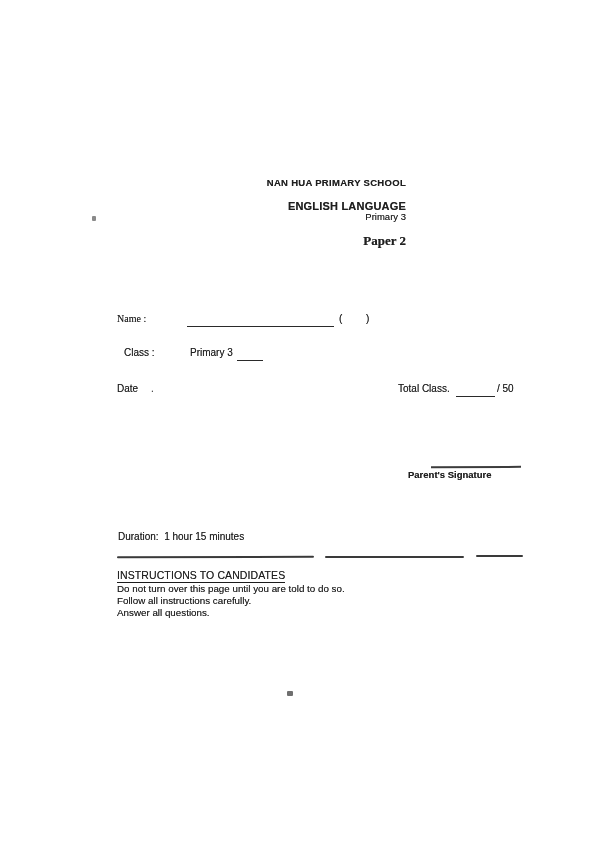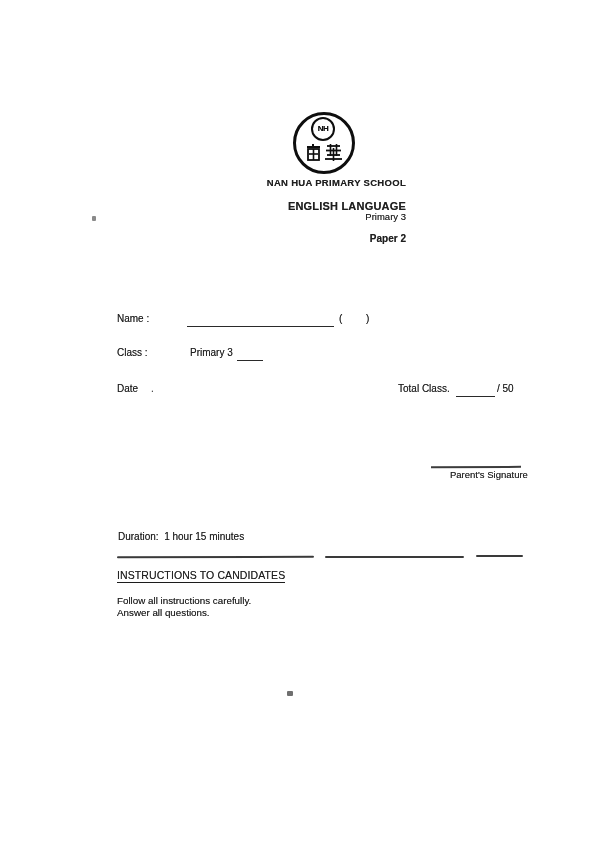--- a/index.html
+++ b/index.html
@@ -28,100 +28,78 @@
     font-size:8px; font-weight:bold; letter-spacing:-0.5px;
     color:#0e0e0e;
   }
   .logo-cjk{ position:absolute; left:9px; top:28px; }
 
   
   .ctr{ left:240px; width:166px; text-align:right; }
   .school-name{ top:177px; font-size:9.5px; font-weight:bold; letter-spacing:0.3px; }
   .subject{ top:200px; font-size:11px; font-weight:bold; letter-spacing:0.2px; }
   .level{ top:211px; font-size:9.5px; }
-  .paper{ top:233px; font-size:10px; font-weight:bold; }
+  .paper{ top:233px; font-size:13px; font-weight:bold;font-family:Liberation Serif, serif; }
 
   
   .lbl{ font-size:10px; }
   .uline{ border-bottom:1.4px solid #2a2a2a; }
 
   
   .sig-line{ left:431px; top:458px; width:90px; height:8px; border-bottom:2px solid #3c3c3c; transform:rotate(-0.2deg); }
-  .sig-label{ left:450px; top:469px; font-size:9.5px; }
+  .sig-label{ left:408px; top:469px; font-size:9.5px;font-weight:bold; }
 
   
   .duration{ left:118px; top:531px; font-size:10px; white-space:pre; }
   .hr-seg{ height:2.2px; background:#3a3a3a; border-radius:1px; }
   .instr-head{
     left:117px; top:569px; font-size:10.5px; font-weight:normal;
     border-bottom:1.6px solid #1c1c1c; padding-bottom:0.5px; letter-spacing:0.1px;
   }
   .instr-line{ left:117px; font-size:9.8px; }
 
   .speck{ background:#8a8a8a; border-radius:1px; }
 </style>
 </head>
 <body>
 
 <div class="page scan">
 
-  <div class="logo">
-    <div class="logo-inner">
-      <span>NH</span>
-    </div>
-    <svg class="logo-cjk" width="38" height="18" viewBox="0 0 38 18">
-      <g stroke="#0e0e0e" stroke-width="2" fill="none">
-
-        <path d="M8 1 L8 4"></path>
-        <path d="M2 4 L15 4"></path>
-        <rect x="3" y="6" width="11" height="11" stroke-width="1.8"></rect>
-        <path d="M8.5 6 L8.5 17" stroke-width="1.6"></path>
-        <path d="M4 11 L13 11" stroke-width="1.6"></path>
-
-        <path d="M22 3 L35 3" stroke-width="1.8"></path>
-        <path d="M21 7.5 L36 7.5" stroke-width="1.8"></path>
-        <path d="M22 12 L35 12" stroke-width="1.8"></path>
-        <path d="M20 16 L37 16" stroke-width="1.8"></path>
-        <path d="M25.5 1 L25.5 13" stroke-width="1.6"></path>
-        <path d="M31.5 1 L31.5 13" stroke-width="1.6"></path>
-        <path d="M28.5 5 L28.5 18" stroke-width="1.6"></path>
-      </g>
-    </svg>
-  </div>
 
   <div class="abs ctr school-name">NAN HUA PRIMARY SCHOOL</div>
   <div class="abs ctr subject">ENGLISH LANGUAGE</div>
   <div class="abs ctr level">Primary 3</div>
   <div class="abs ctr paper">Paper 2</div>
 
   <div class="abs speck" style="left:92px;top:216px;width:4px;height:5px;"></div>
 
-  <div class="abs lbl" style="left:117px;top:313px;">Name :</div>
+  <div class="abs lbl" style="left:117px;top:313px;font-family:Liberation Serif, serif;">Name :</div>
   <div class="abs uline" style="left:187px;top:315px;width:147px;height:11px;"></div>
   <div class="abs lbl" style="left:339px;top:313px;">(</div>
   <div class="abs lbl" style="left:366px;top:313px;">)</div>
 
-  <div class="abs lbl" style="left:117px;top:347px;">Class :</div>
+  <div class="abs lbl" style="left:124px;top:347px;">Class :</div>
   <div class="abs lbl" style="left:190px;top:347px;">Primary 3</div>
   <div class="abs uline" style="left:237px;top:349px;width:26px;height:11px;"></div>
 
   <div class="abs lbl" style="left:117px;top:383px;">Date</div>
   <div class="abs lbl" style="left:151px;top:383px;color:#4a4a4a;">.</div>
   <div class="abs lbl" style="left:398px;top:383px;">Total Class.</div>
   <div class="abs uline" style="left:456px;top:385px;width:39px;height:11px;"></div>
   <div class="abs lbl" style="left:497px;top:383px;text-align:center;">/ 50</div>
 
   <div class="abs sig-line"></div>
   <div class="abs sig-label">Parent's Signature</div>
 
   <div class="abs duration">Duration:  1 hour 15 minutes</div>
 
   <div class="abs hr-seg" style="left:117px;top:556px;width:197px;transform:rotate(-0.15deg);"></div>
   <div class="abs hr-seg" style="left:325px;top:556px;width:139px;transform:rotate(0.1deg);"></div>
   <div class="abs hr-seg" style="left:476px;top:555px;width:47px;"></div>
 
   <div class="abs instr-head">INSTRUCTIONS TO CANDIDATES</div>
+  <div class="abs instr-line" style="top:583px;">Do not turn over this page until you are told to do so.</div>
   <div class="abs instr-line" style="top:595px;">Follow all instructions carefully.</div>
   <div class="abs instr-line" style="top:607px;">Answer all questions.</div>
 
   <div class="abs speck" style="left:287px;top:691px;width:6px;height:5px;background:#6f6f6f;"></div>
 
 </div>
 
 </body></html>

